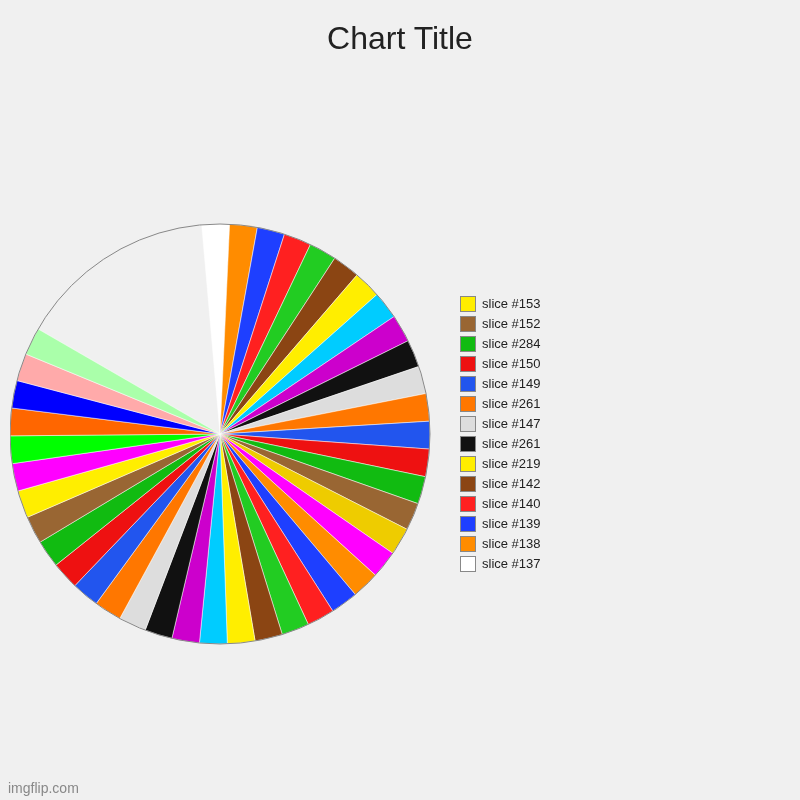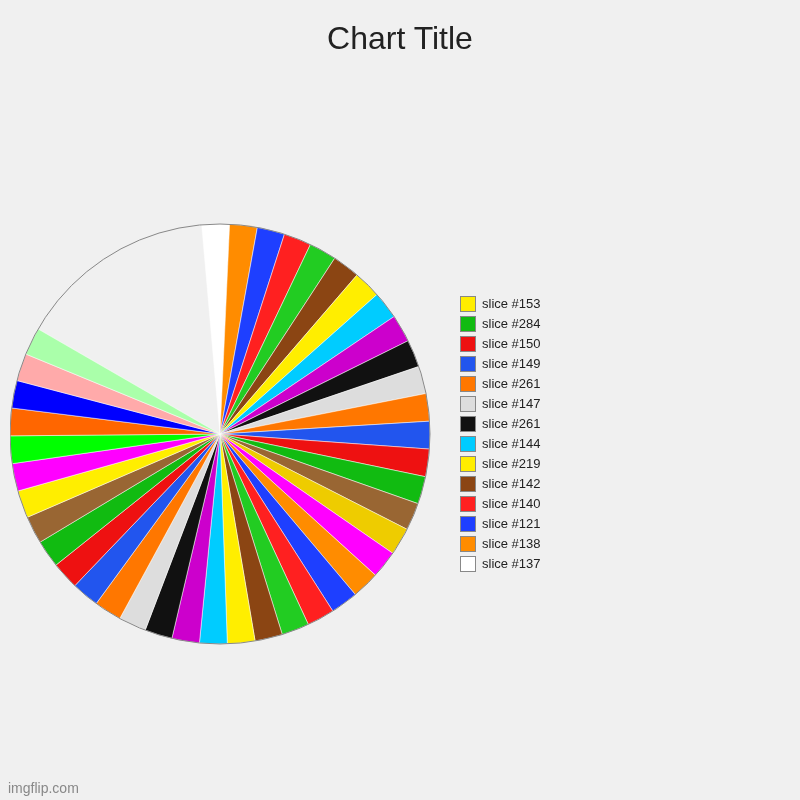--- a/index.html
+++ b/index.html
@@ -127,20 +127,24 @@
           <path d="M 210 240 L 15.81043402774327 160.05994453650567 A 210 210 0 0 1 28.134665205267964 134.99999999999986 Z" fill="#aaffaa" stroke="#fff" stroke-width="0.5"></path>
           <circle cx="210" cy="240" r="210" fill="none" stroke="#888" stroke-width="1"></circle>
         </svg>
     </div>
     <div id="legend">
         <div class="legend-item">
           <div class="legend-color" style="background: rgb(255, 238, 0);"></div>
           <span>slice #153</span>
         </div>
         <div class="legend-item">
+          <div class="legend-color" style="background: rgb(153, 102, 51);"></div>
+          <span>slice #152</span>
+        </div>
+        <div class="legend-item">
           <div class="legend-color" style="background: rgb(17, 187, 17);"></div>
           <span>slice #284</span>
         </div>
         <div class="legend-item">
           <div class="legend-color" style="background: rgb(238, 17, 17);"></div>
           <span>slice #150</span>
         </div>
         <div class="legend-item">
           <div class="legend-color" style="background: rgb(34, 85, 238);"></div>
           <span>slice #149</span>
@@ -151,38 +155,34 @@
         </div>
         <div class="legend-item">
           <div class="legend-color" style="background: rgb(221, 221, 221);"></div>
           <span>slice #147</span>
         </div>
         <div class="legend-item">
           <div class="legend-color" style="background: rgb(17, 17, 17);"></div>
           <span>slice #261</span>
         </div>
         <div class="legend-item">
-          <div class="legend-color" style="background: rgb(0, 204, 255);"></div>
-          <span>slice #144</span>
-        </div>
-        <div class="legend-item">
           <div class="legend-color" style="background: rgb(255, 238, 0);"></div>
           <span>slice #219</span>
         </div>
         <div class="legend-item">
           <div class="legend-color" style="background: rgb(139, 69, 19);"></div>
           <span>slice #142</span>
         </div>
         <div class="legend-item">
           <div class="legend-color" style="background: rgb(255, 32, 32);"></div>
           <span>slice #140</span>
         </div>
         <div class="legend-item">
           <div class="legend-color" style="background: rgb(30, 63, 255);"></div>
-          <span>slice #121</span>
+          <span>slice #139</span>
         </div>
         <div class="legend-item">
           <div class="legend-color" style="background: rgb(255, 140, 0);"></div>
           <span>slice #138</span>
         </div>
         <div class="legend-item">
           <div class="legend-color" style="background: rgb(255, 255, 255);"></div>
           <span>slice #137</span>
         </div>
       </div>

